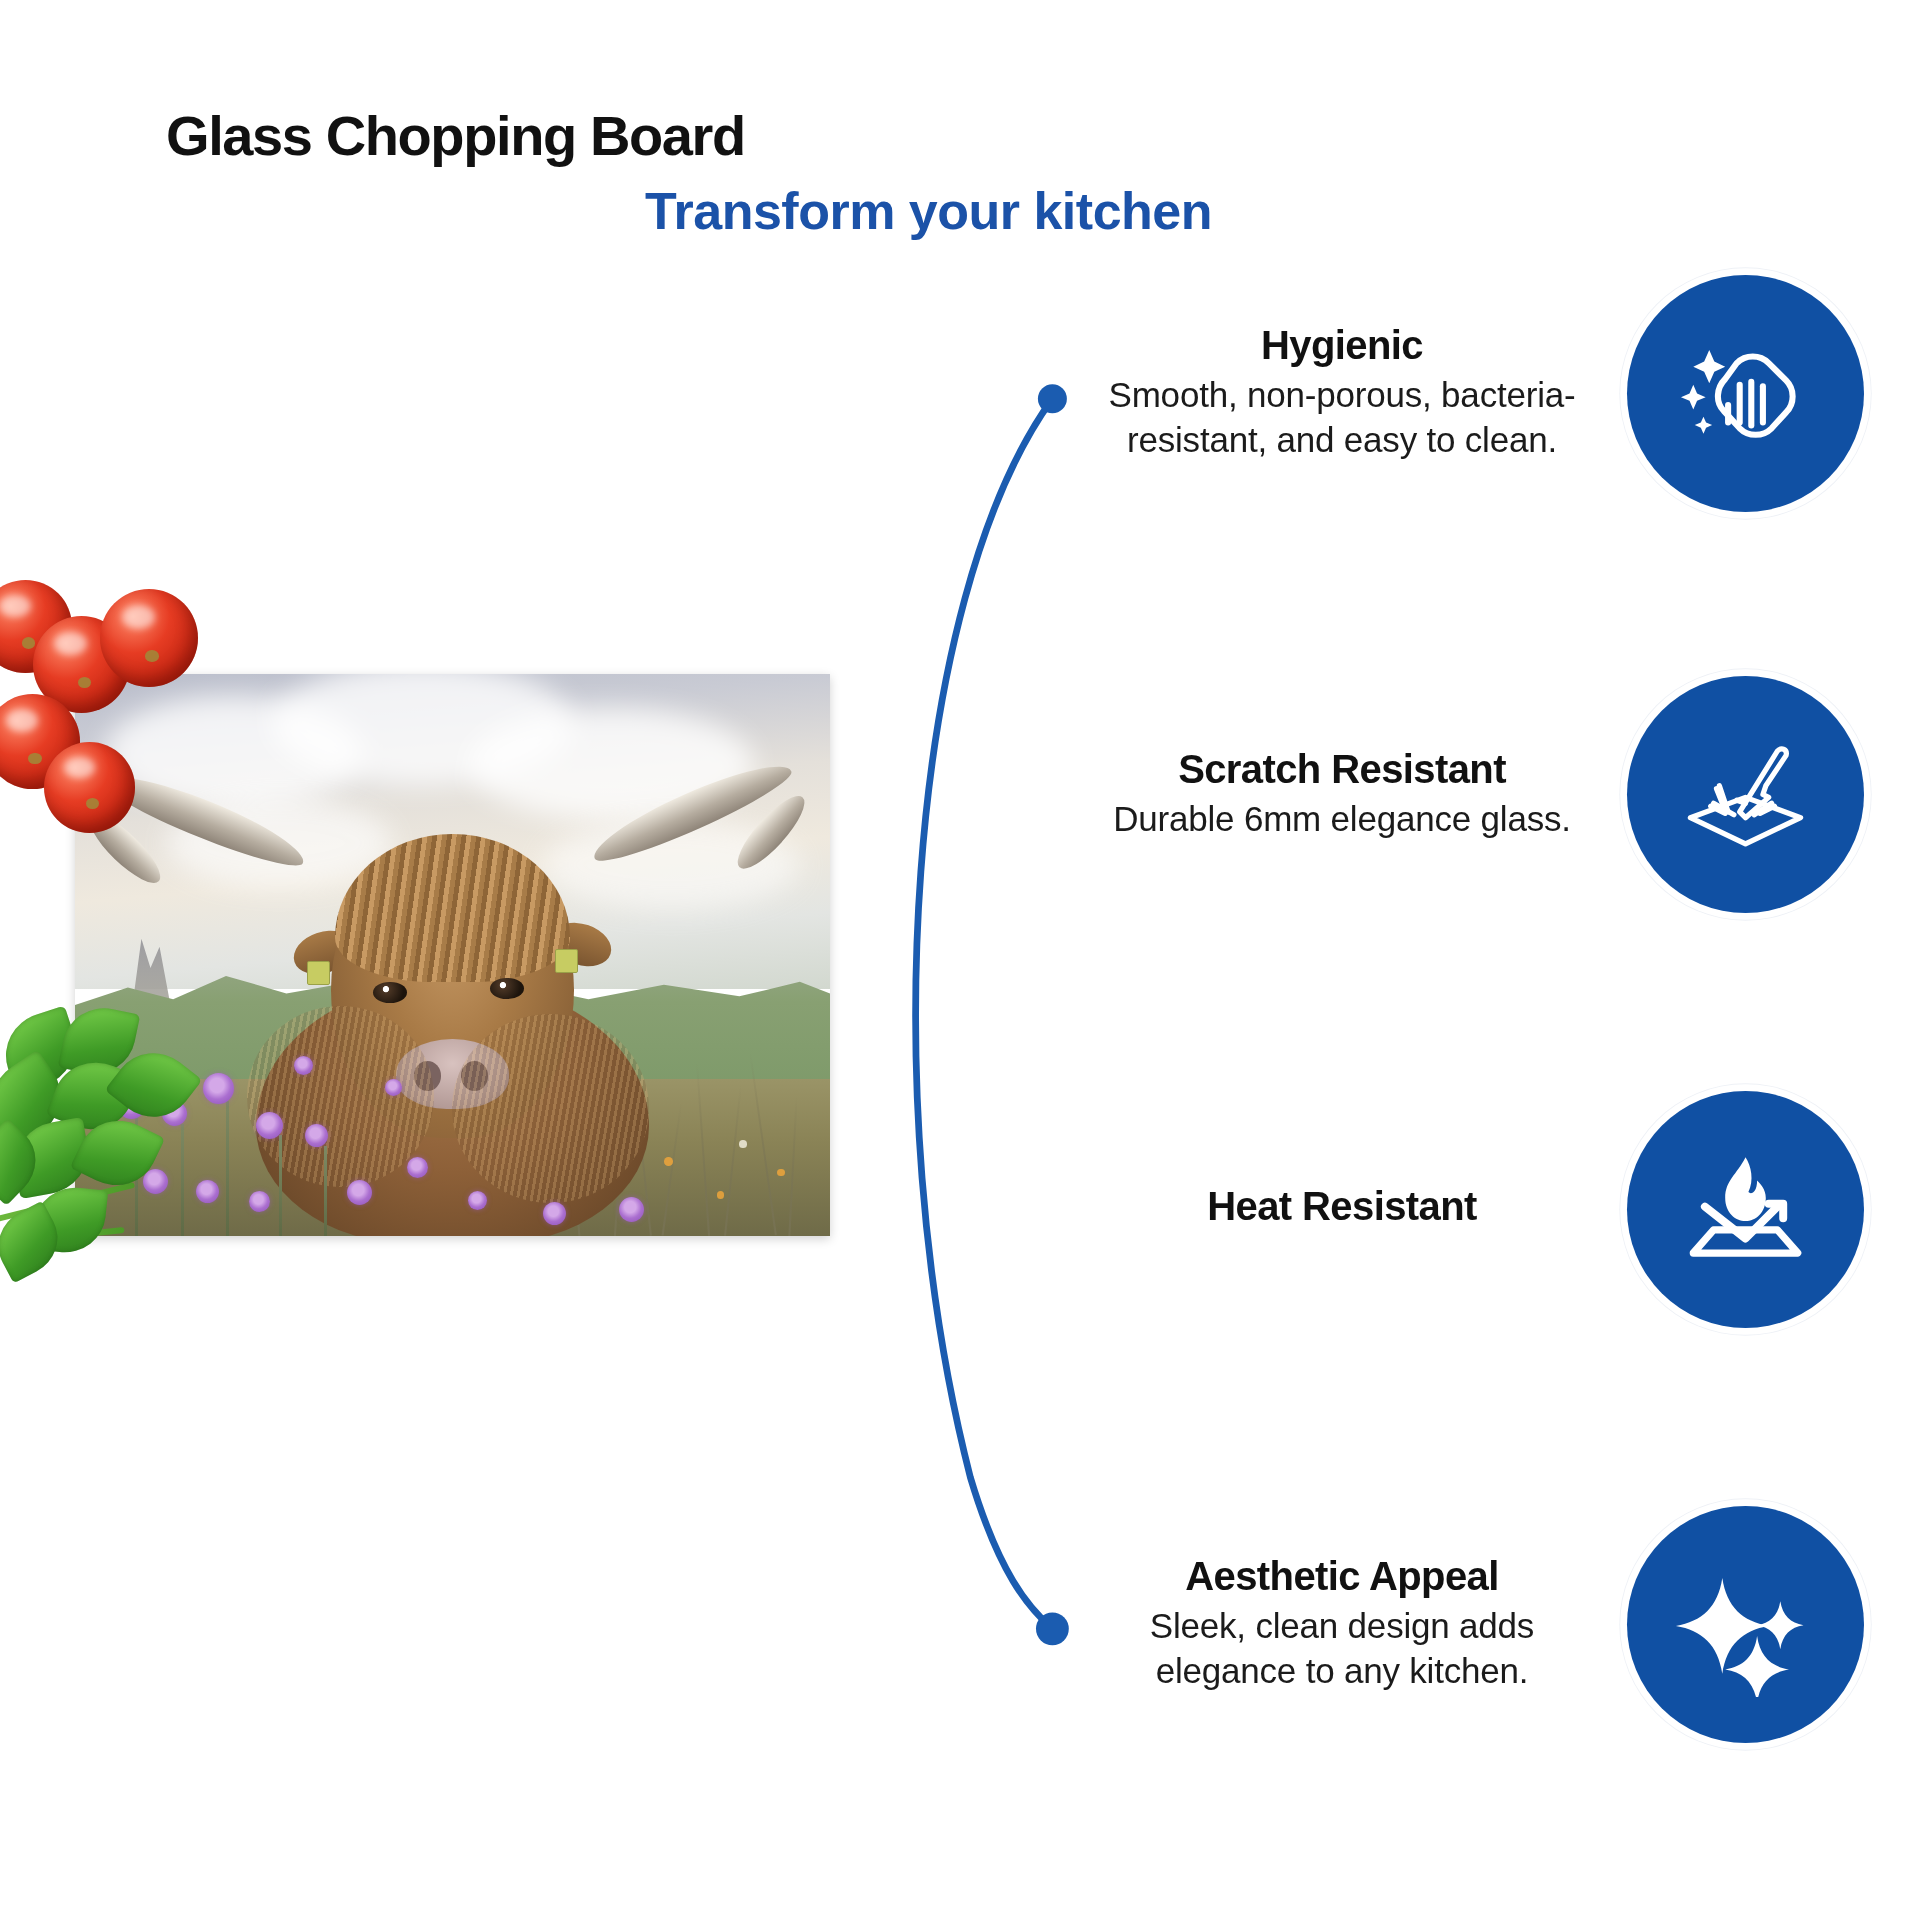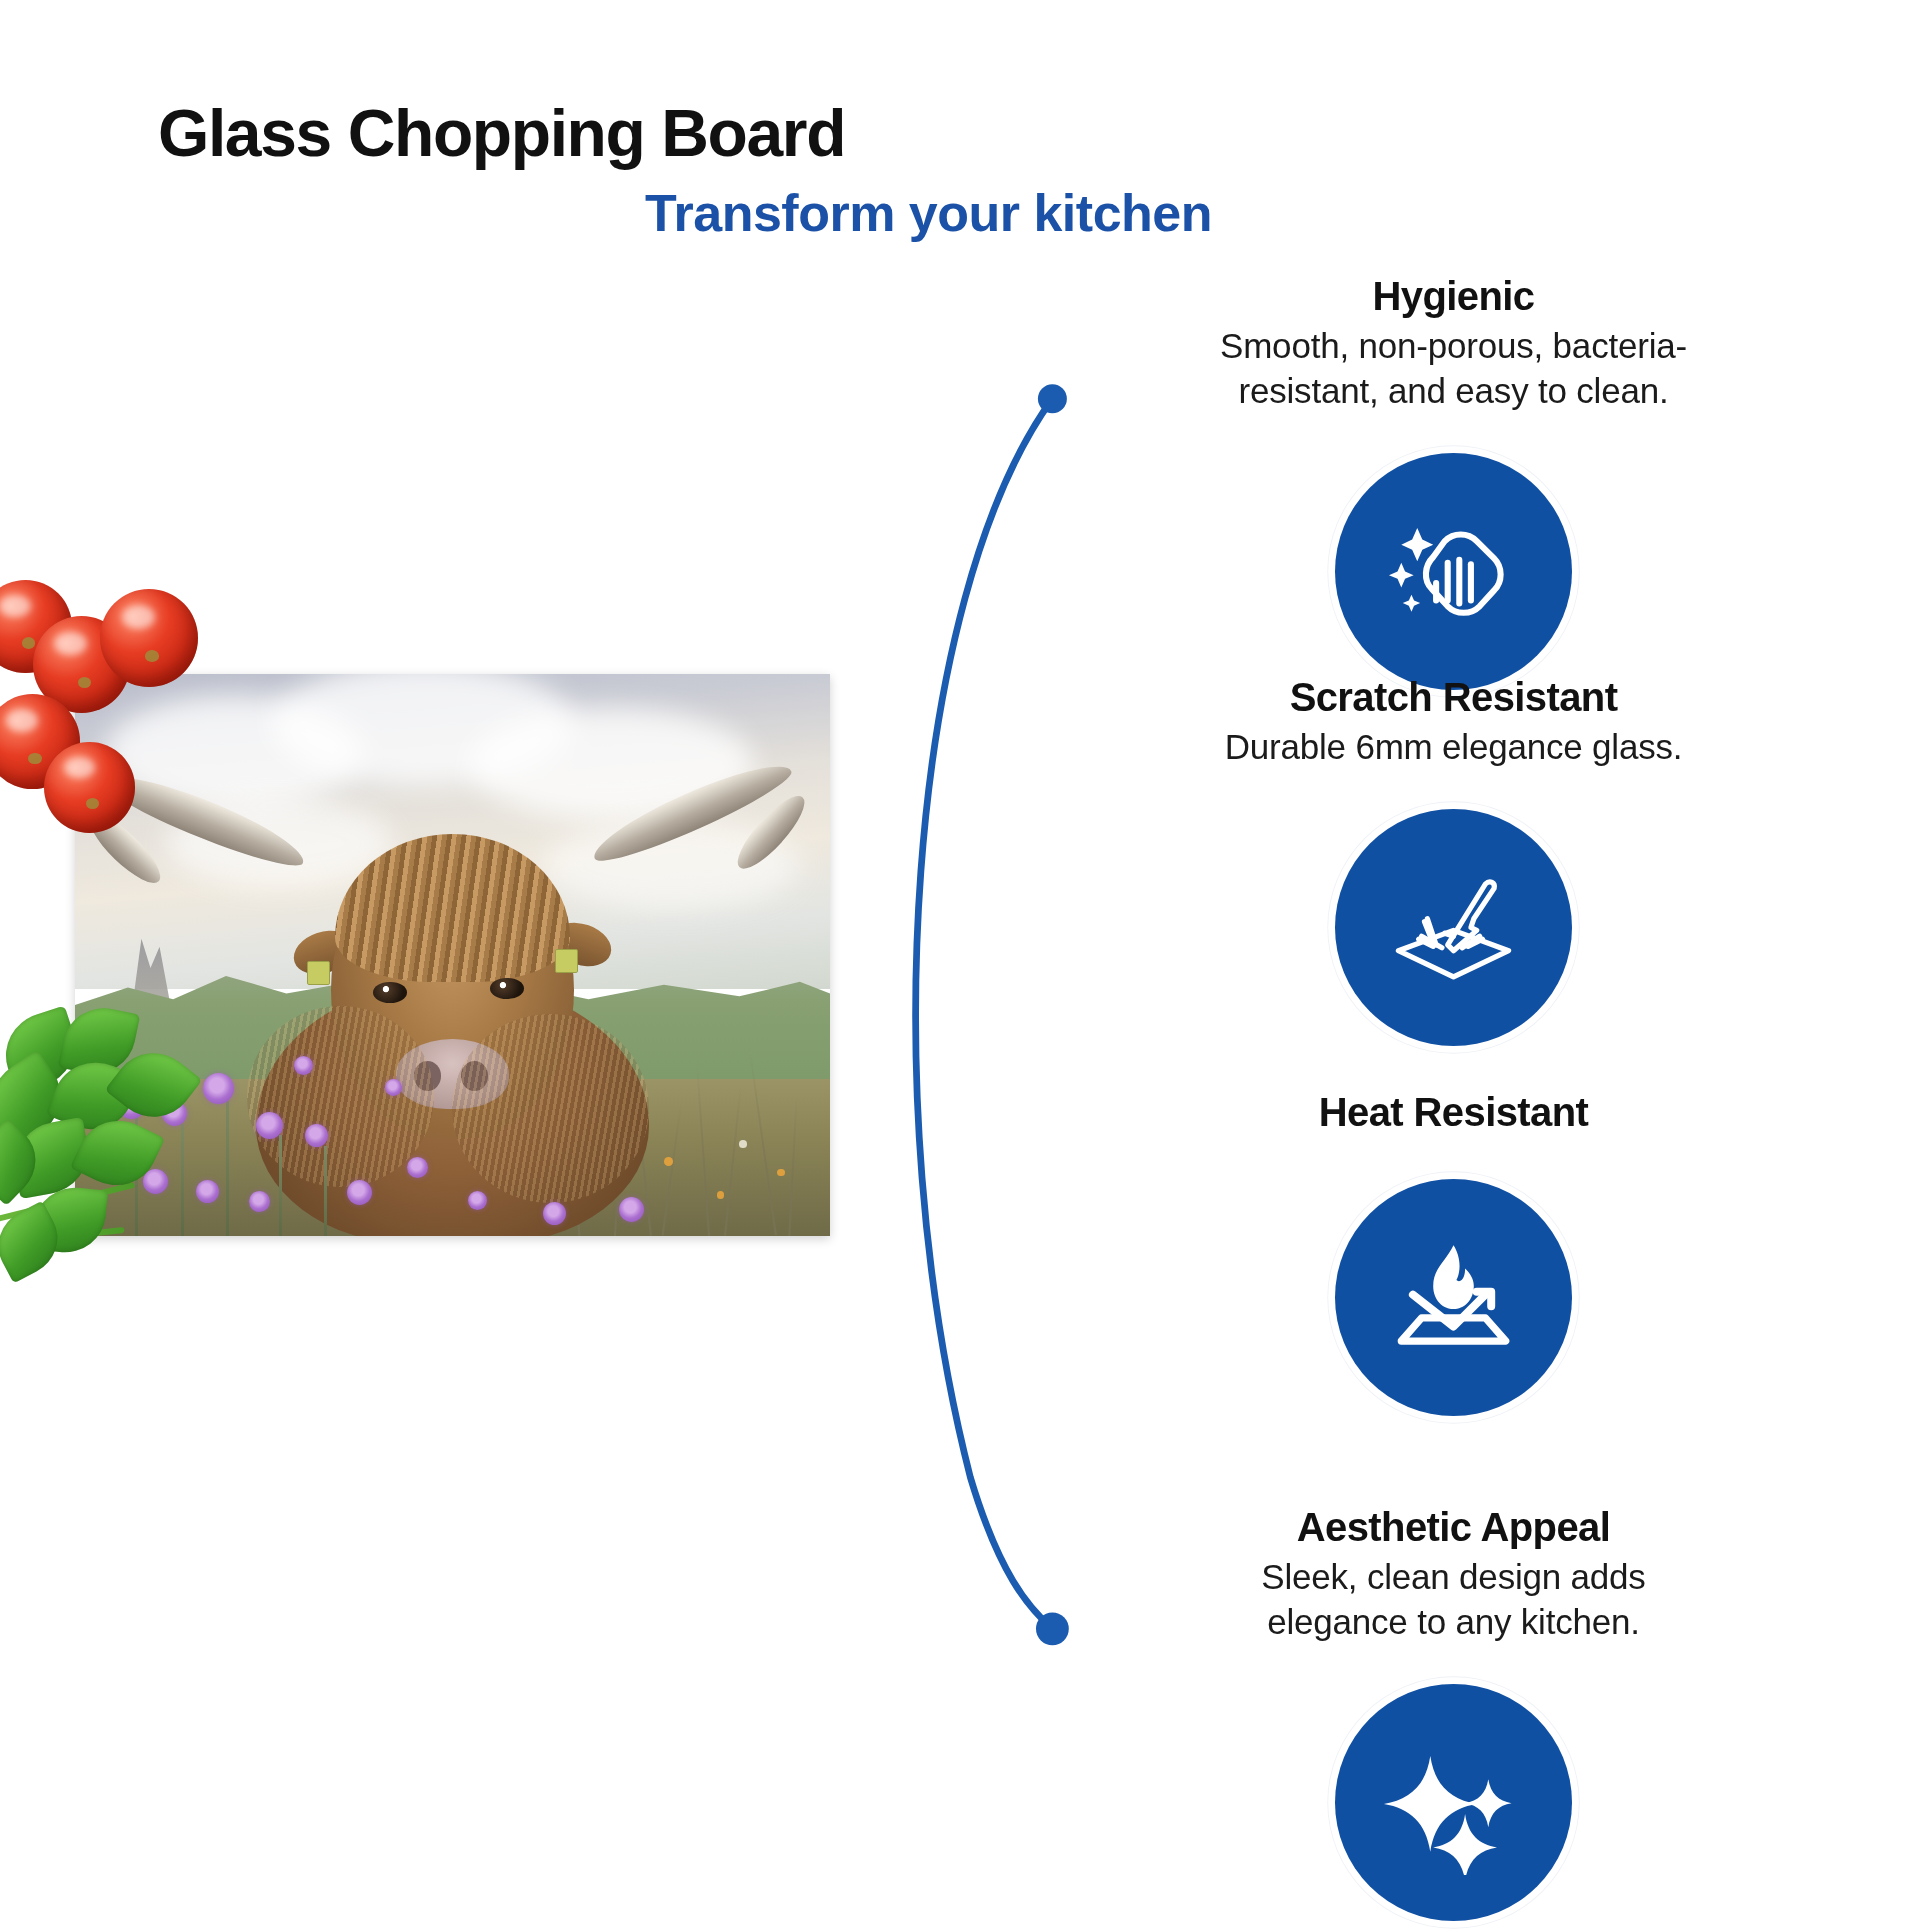--- a/index.html
+++ b/index.html
@@ -1,22 +1,22 @@
 <!DOCTYPE html>
 <html><head>
 <meta charset="utf-8">
 <style>
   html,body{margin:0;padding:0;background:#fff;}
   body{width:1931px;height:1931px;position:relative;overflow:hidden;
        font-family:"Liberation Sans","DejaVu Sans",sans-serif;color:#111;}
 
   
   #header{position:absolute;left:150px;top:92px;width:1062px;}
-  #product-title{font-size:66px;font-weight:bold;letter-spacing:-1.4px;
-      line-height:1.0;color:#111;margin:8px;white-space:nowrap;}
+  #product-title{font-size:56px;font-weight:bold;letter-spacing:-1.4px;
+      line-height:1.0;color:#111;margin:16px;white-space:nowrap;}
   #product-tagline{font-size:52px;font-weight:bold;letter-spacing:-0.5px;
       line-height:1.0;color:#1B52A8;margin:21px 0 0 0;white-space:nowrap;text-align:right;}
 
   
   #product-stage{position:absolute;left:0px;top:599px;width:869px;height:676px;}
 
   #board{position:absolute;left:75px;top:75px;width:755px;height:562px;
       overflow:hidden;box-shadow:0 2.9px 9.7px rgba(0,0,0,.18);}
   #board-art{position:absolute;inset:0;}
 
@@ -98,21 +98,21 @@
       border-radius:60% 8% 60% 8%;box-shadow:inset 0 0 5.8px rgba(20,70,10,.35);}
   .stem{position:absolute;background:linear-gradient(90deg,#6fbb3e,#4c9a28);
       border-radius:2.9px;transform-origin:left center;}
 
   
   #connector{position:absolute;left:0;top:0;width:1931px;height:1931px;
       pointer-events:none;}
 
   
   .feature{position:absolute;display:flex;align-items:center;
-      justify-content:flex-end;gap:39px;width:821px;flex-direction:column;}
+      justify-content:flex-end;gap:39px;width:821px;}
   .feature-text{text-align:center;width:492px;}
   .feature-title{font-size:40px;font-weight:bold;letter-spacing:-0.6px;
       color:#111;line-height:1.08;margin:0 0 5.8px 0;}
   .feature-desc{font-size:35px;font-weight:400;color:#1b1b1b;
       line-height:1.28;margin:0;letter-spacing:-0.2px;}
   .icon-circle{width:237px;height:237px;border-radius:50%;background:#1050A3;
       display:flex;align-items:center;justify-content:center;flex:0 0 237px;
       box-shadow:0 0 0 6.8px #fff, 0 0 0 7.7px #eef1f6;}
   .icon-circle svg{display:block;}
 </style>

